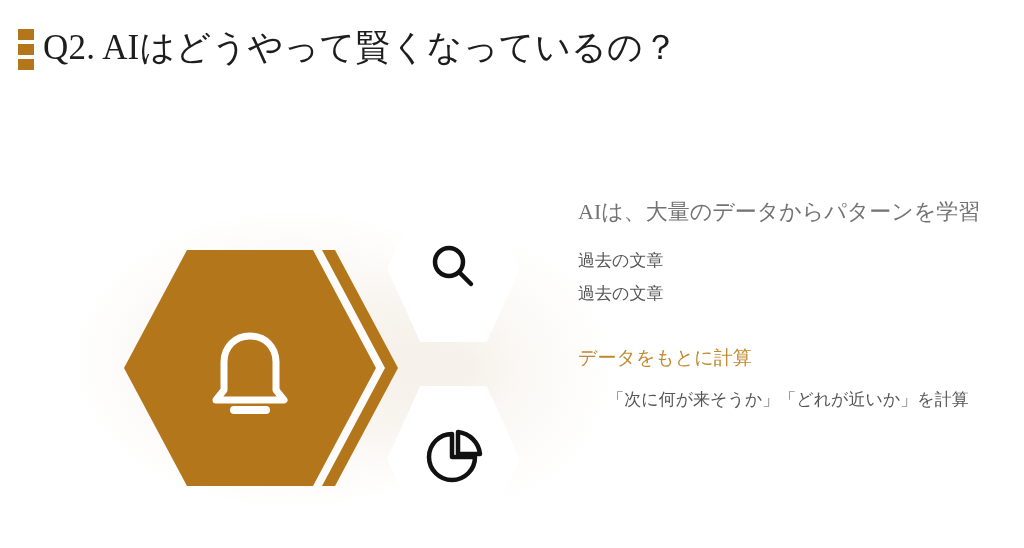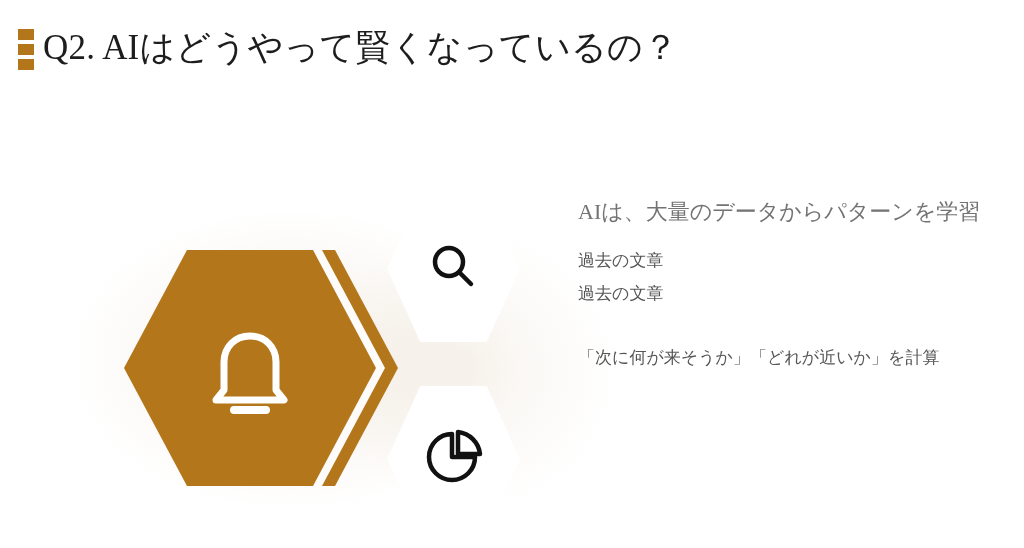--- a/index.html
+++ b/index.html
@@ -174,22 +174,23 @@
     font-size: 19px;
     line-height: 28px;
     color: #c0892f;
     margin: 0 0 10px 0;
     white-space: nowrap;
   }
   .sub-body {
     font-size: 17px;
     line-height: 28px;
     color: #555555;
-    margin: 0;
-    white-space: nowrap;
+    margin: 14px;
+    white-space: nowrap;
+    text-align: center;
   }
 </style>
 </head>
 <body>
 
 <div class="bg-glow"></div>
 <div class="bg-glow2"></div>
 
 <div class="title-row">
   <span class="title-marks">
@@ -234,14 +235,15 @@
 
 <div class="copy">
 
   <p class="lead">AIは、大量のデータからパターンを学習</p>
 
   <ul class="bullets">
     <li>過去の文章</li>
     <li>過去の文章</li>
   </ul>
 
+  <p class="sub-head">データをもとに計算</p>
   <p class="sub-body">「次に何が来そうか」「どれが近いか」を計算</p>
 </div>
 
 </body></html>

